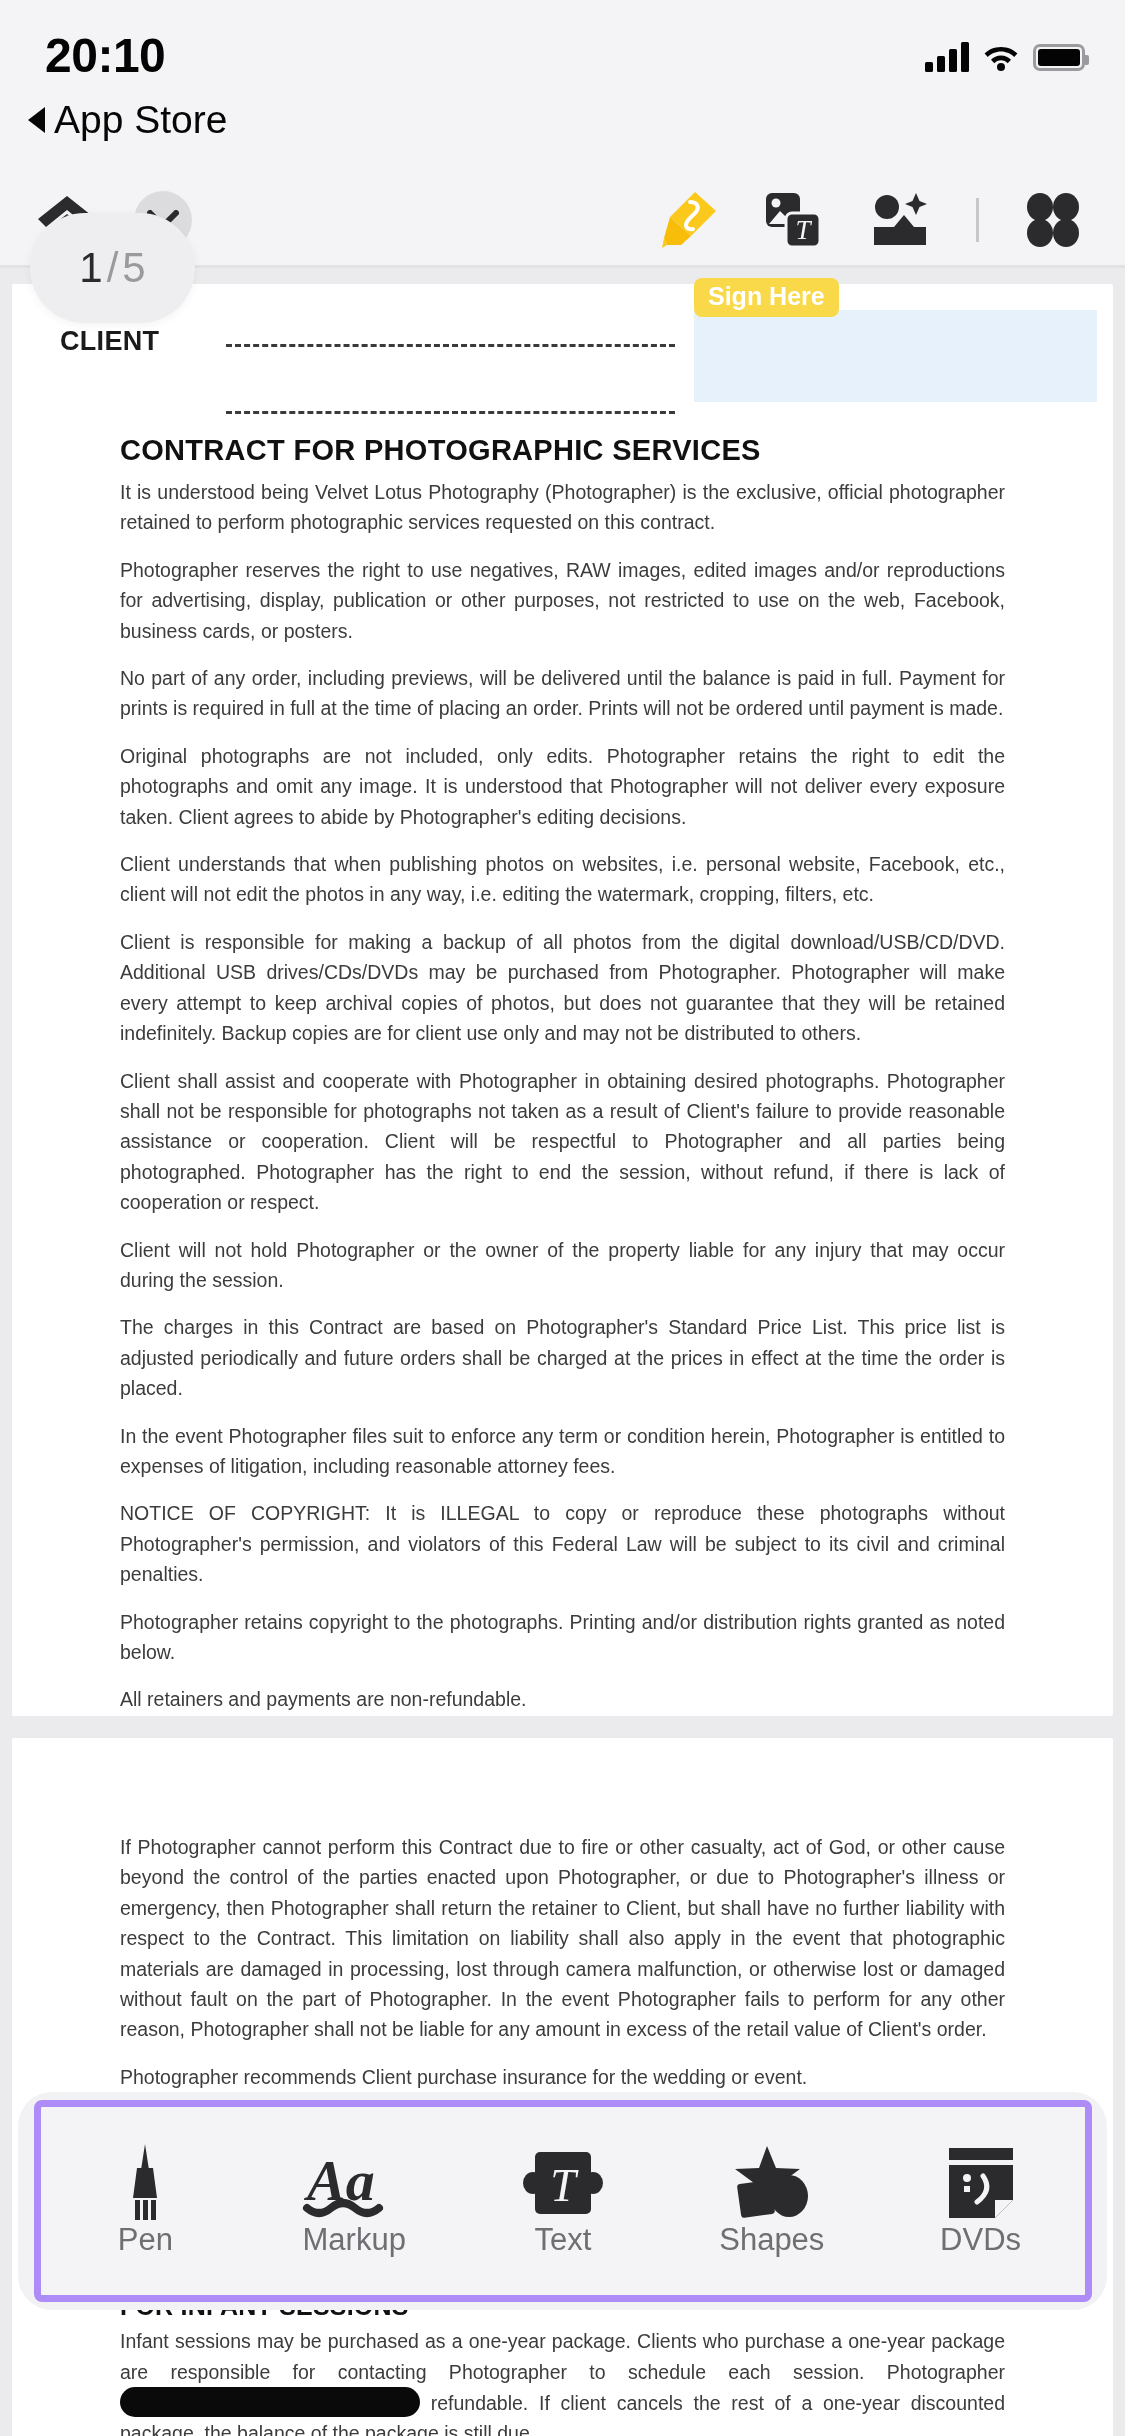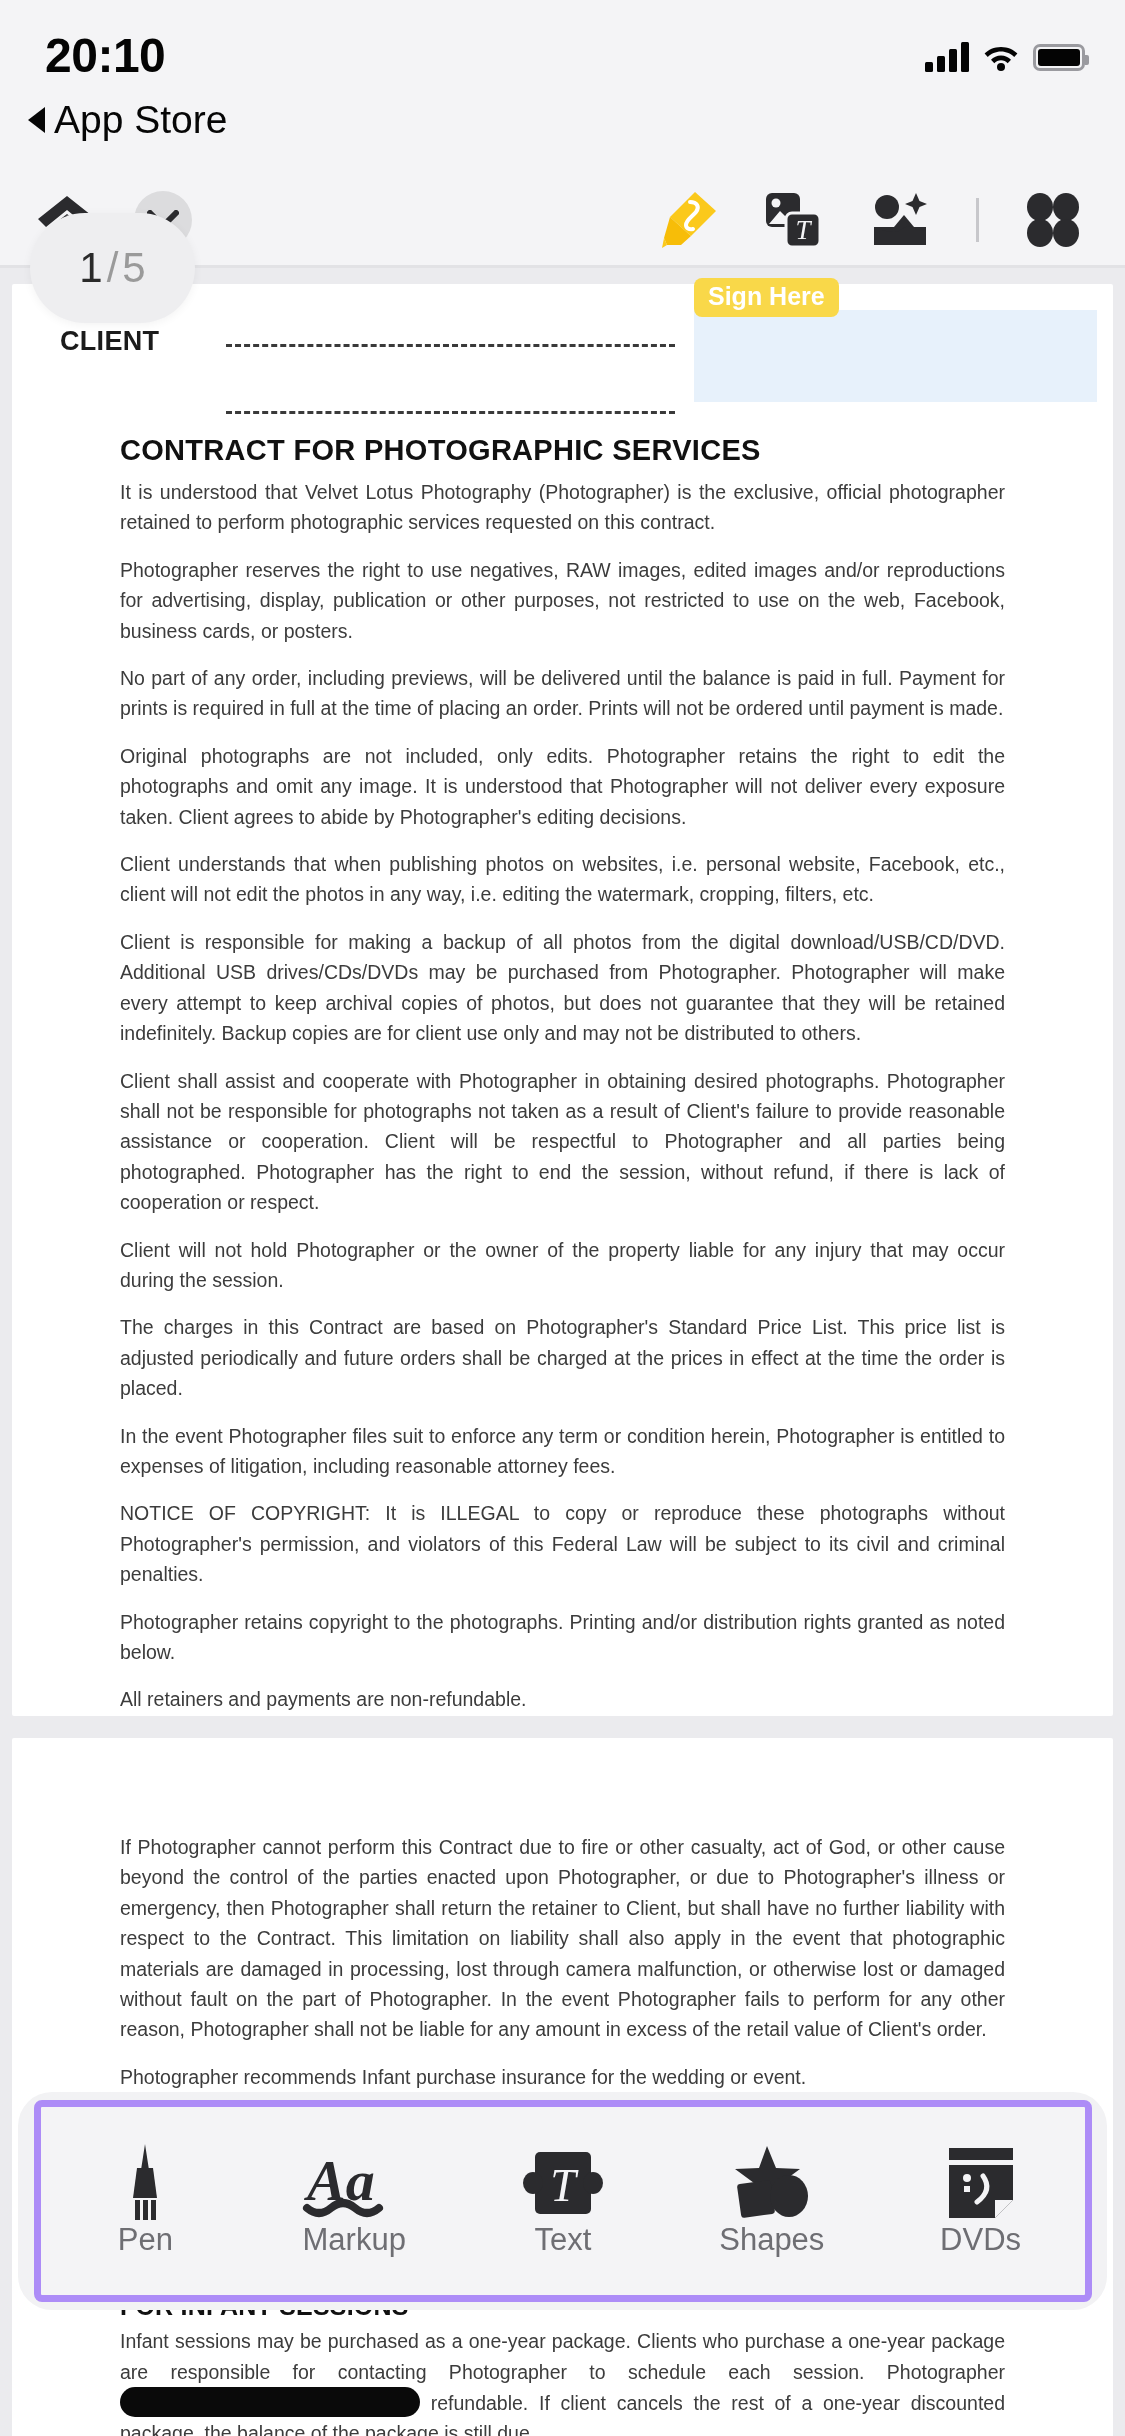--- a/index.html
+++ b/index.html
@@ -259,21 +259,21 @@
       <div class="toplines">
         <div class="client-label">CLIENT</div>
         <div class="sigline l1"></div>
         <div class="sigline l2"></div>
         <div class="signfield"></div>
         <div class="signtag">Sign Here</div>
       </div>
 
       <div class="page-inner">
         <div class="doc-title">CONTRACT FOR PHOTOGRAPHIC SERVICES</div>
-        <p class="doc-p">It is understood that Velvet Lotus Photography (Photographer) is the exclusive, official photographer retained to perform photographic services requested on this contract.</p>
+        <p class="doc-p">It is understood being Velvet Lotus Photography (Photographer) is the exclusive, official photographer retained to perform photographic services requested on this contract.</p>
         <p class="doc-p">Photographer reserves the right to use negatives, RAW images, edited images and/or reproductions for advertising, display, publication or other purposes, not restricted to use on the web, Facebook, business cards, or posters.</p>
         <p class="doc-p">No part of any order, including previews, will be delivered until the balance is paid in full. Payment for prints is required in full at the time of placing an order. Prints will not be ordered until payment is made.</p>
         <p class="doc-p">Original photographs are not included, only edits. Photographer retains the right to edit the photographs and omit any image. It is understood that Photographer will not deliver every exposure taken. Client agrees to abide by Photographer's editing decisions.</p>
         <p class="doc-p">Client understands that when publishing photos on websites, i.e. personal website, Facebook, etc., client will not edit the photos in any way, i.e. editing the watermark, cropping, filters, etc.</p>
         <p class="doc-p">Client is responsible for making a backup of all photos from the digital download/USB/CD/DVD. Additional USB drives/CDs/DVDs may be purchased from Photographer. Photographer will make every attempt to keep archival copies of photos, but does not guarantee that they will be retained indefinitely. Backup copies are for client use only and may not be distributed to others.</p>
         <p class="doc-p">Client shall assist and cooperate with Photographer in obtaining desired photographs. Photographer shall not be responsible for photographs not taken as a result of Client's failure to provide reasonable assistance or cooperation. Client will be respectful to Photographer and all parties being photographed. Photographer has the right to end the session, without refund, if there is lack of cooperation or respect.</p>
         <p class="doc-p">Client will not hold Photographer or the owner of the property liable for any injury that may occur during the session.</p>
         <p class="doc-p">The charges in this Contract are based on Photographer's Standard Price List. This price list is adjusted periodically and future orders shall be charged at the prices in effect at the time the order is placed.</p>
         <p class="doc-p">In the event Photographer files suit to enforce any term or condition herein, Photographer is entitled to expenses of litigation, including reasonable attorney fees.</p>
         <p class="doc-p">NOTICE OF COPYRIGHT: It is ILLEGAL to copy or reproduce these photographs without Photographer's permission, and violators of this Federal Law will be subject to its civil and criminal penalties.</p>
@@ -288,21 +288,21 @@
         <div class="footer-row">
           <span>Revised: 12/28/2014</span>
           <span>1</span>
         </div>
       </div>
     </div>
 
     <div class="page p2">
       <div class="page-inner" style="padding-top:94px">
         <p class="doc-p">If Photographer cannot perform this Contract due to fire or other casualty, act of God, or other cause beyond the control of the parties enacted upon Photographer, or due to Photographer's illness or emergency, then Photographer shall return the retainer to Client, but shall have no further liability with respect to the Contract. This limitation on liability shall also apply in the event that photographic materials are damaged in processing, lost through camera malfunction, or otherwise lost or damaged without fault on the part of Photographer. In the event Photographer fails to perform for any other reason, Photographer shall not be liable for any amount in excess of the retail value of Client's order.</p>
-        <p class="doc-p">Photographer recommends Infant purchase insurance for the wedding or event.</p>
+        <p class="doc-p">Photographer recommends Client purchase insurance for the wedding or event.</p>
 
         <div class="sec-title" style="margin-top:200px">FOR INFANT SESSIONS</div>
         <p class="doc-p tight">
           <span>Infant sessions may be purchased as a one-year package. Clients who purchase a one-year package are responsible for contacting Photographer to schedule each session. Photographer</span>
           <span class="redact" style="width:300px"></span>
           <span>refundable. If client cancels the rest of a one-year discounted package, the balance of the package is still due.</span>
         </p>
       </div>
     </div>
   </div>

